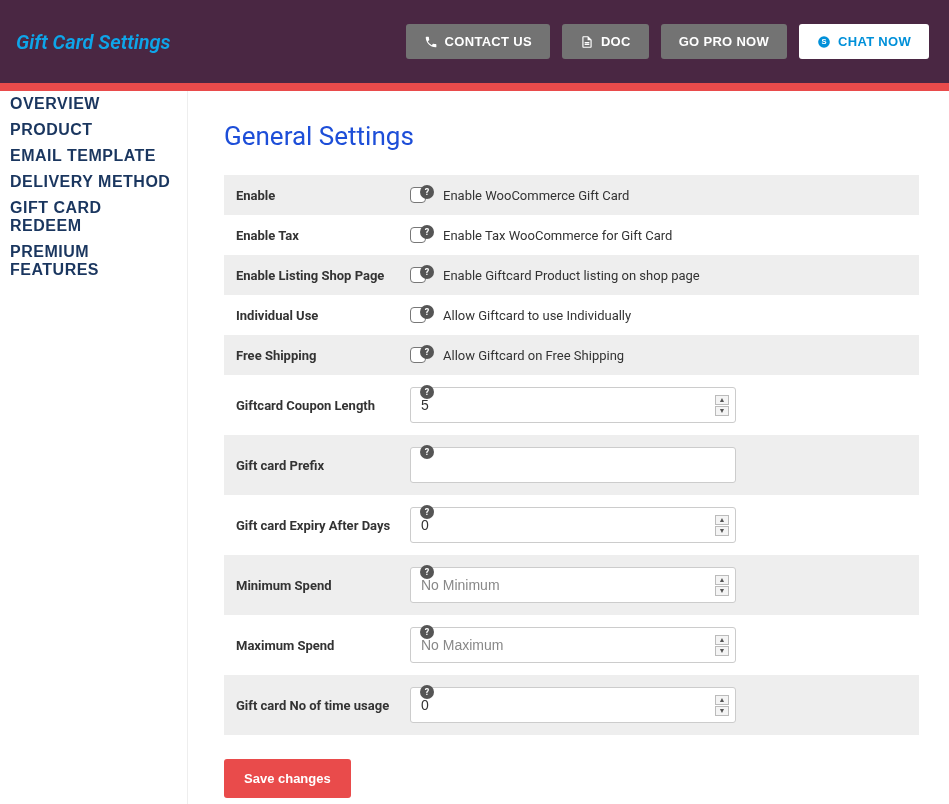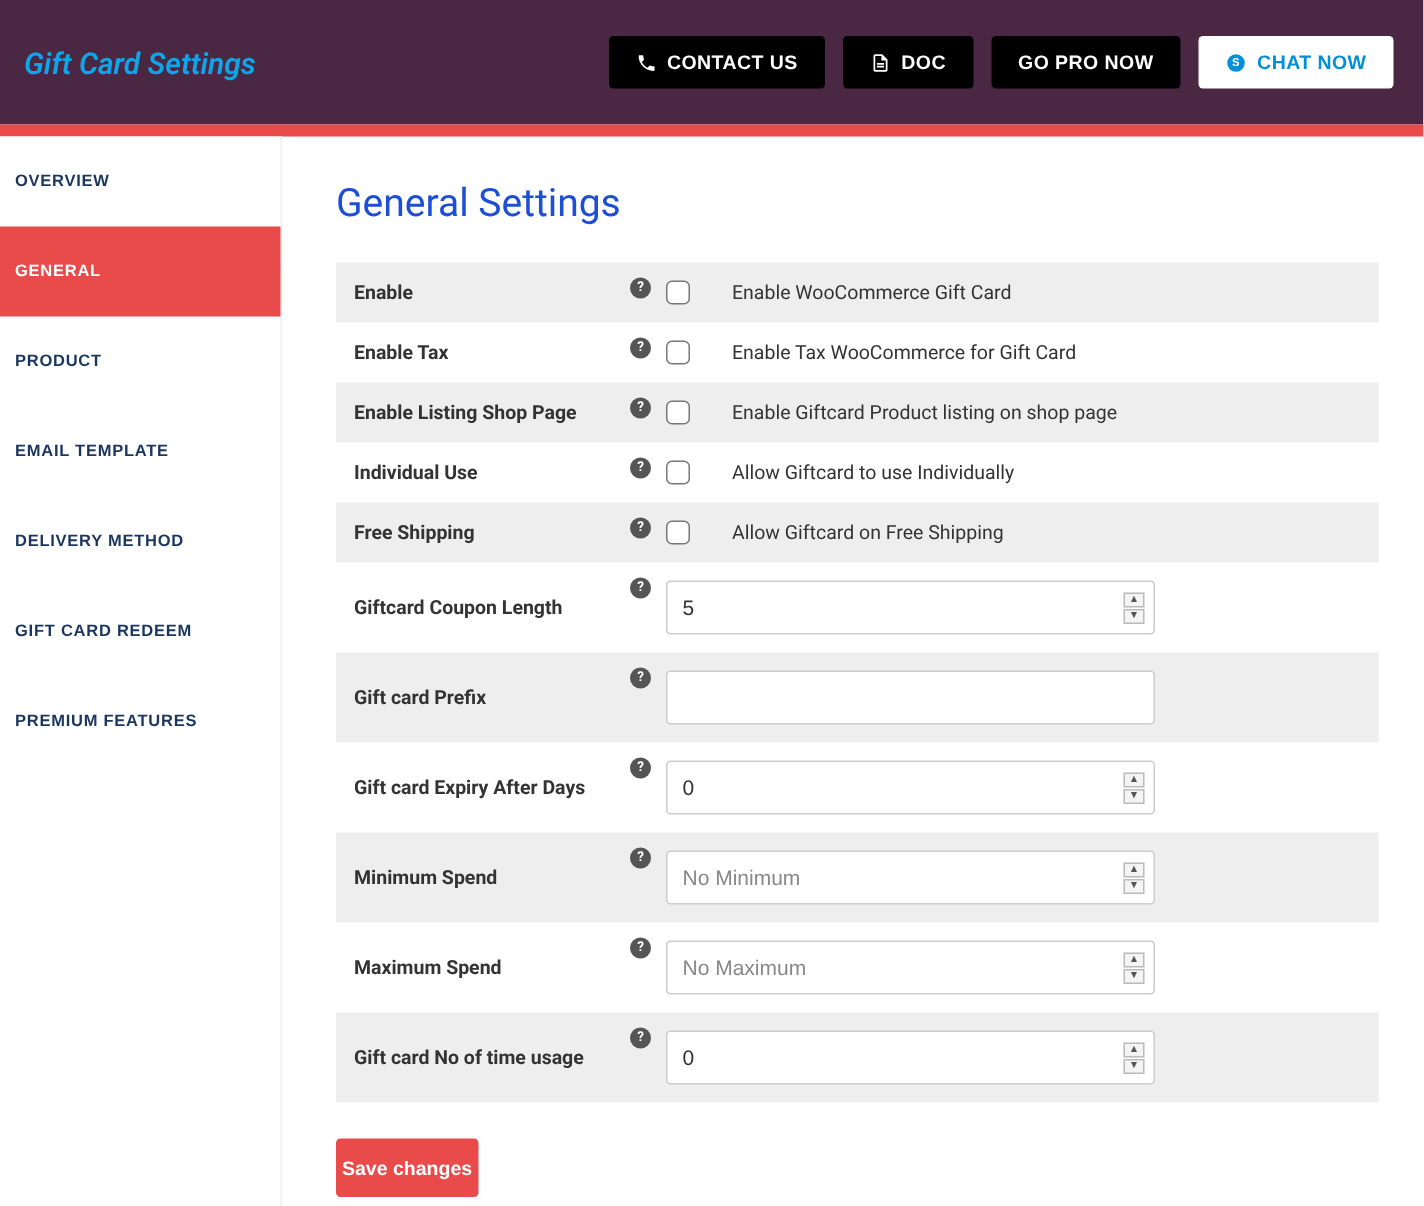--- a/index.html
+++ b/index.html
@@ -18,52 +18,52 @@
     border-radius: 3px;
     padding: 10px 18px;
     font-size: 13px;
     font-weight: 700;
     cursor: pointer;
     display: inline-flex;
     align-items: center;
     gap: 7px;
     letter-spacing: 0.3px;
   }
-  .btn-red { background: #000000; color: #fff; }
+  .btn-red { background: #737373; color: #fff; }
   .btn-white { background: #fff; color: #0090d9; }
   .btn-white .icon-s { color: #0090d9; }
   .icon-s { display:inline-flex; }
   .redstrip { height: 8px; background: #e94b4b; }
   .layout { display: flex; }
   .sidebar { width: 188px; background: #fff; border-right: 1px solid #eee; min-height: 720px; }
   .side-item {
     display: block; width: 100%; text-align: left;
-    padding: 24px 10px;
-    font-size: 11px; font-weight: 700; letter-spacing: 0.5px;
+    padding: 4px 10px;
+    font-size: 16px; font-weight: 700; letter-spacing: 0.5px;
     color: #1a365f; background: none; border: none; cursor: pointer;
     position: relative;
   }
   .side-item.active { background: #e94b4b; color: #fff; }
   .side-item.active::after {
     content: ""; position: absolute; right: -12px; top: 50%; transform: translateY(-50%);
     border: 12px solid transparent; border-left-color: #e94b4b;
   }
   .main { flex: 1; padding: 30px 30px 40px 36px; }
   .page-title { font-size: 26px; font-weight: 400; color: #1d4ed8; margin-bottom: 24px; }
   .row { display: flex; align-items: center; padding: 12px 12px; position: relative; }
   .row.alt { background: #eeeeee; }
   .row-label { width: 174px; font-size: 13px; font-weight: 700; color: #333; padding-right: 4px; }
   .help {
     width: 14px; height: 14px; border-radius: 50%;
     background: #555; color: #fff; font-size: 9px; font-weight: 700;
     display: flex; align-items: center; justify-content: center;
     cursor: help; flex-shrink: 0; margin-right: 16px;
     position: absolute; top: 10px; left: 196px;
   }
-  .row-control { margin-left: 34px; display: flex; align-items: center; gap: 28px; flex: 1; }
+  .row-control { display: flex; align-items: center; gap: 17px; flex: 1; }
   .chk {
     width: 16px; height: 16px; border: 1.5px solid #777; border-radius: 4px;
     background: #fff; cursor: pointer; appearance: none;
   }
   .desc { font-size: 13px; color: #333; }
   .numwrap {
     display: flex; align-items: center; justify-content: space-between;
     width: 326px; height: 36px; border: 1px solid #ccc; border-radius: 3px;
     background: #fff; padding: 0 6px 0 10px;
   }
@@ -71,21 +71,21 @@
   .numwrap input::placeholder { color: #888; }
   .spinner { display: flex; flex-direction: column; gap: 1px; }
   .spinner button {
     width: 14px; height: 10px; border: 1px solid #bbb; background: #f4f4f4;
     font-size: 7px; line-height: 6px; cursor: pointer; padding: 0;
     display:flex; align-items:center; justify-content:center; color:#555;
   }
   .save-row { margin-top: 24px; }
   .save-btn {
     background: #e94b4b; color: #fff; border: none; border-radius: 3px;
-    padding: 12px 4px; font-size: 13px; font-weight: 600; cursor: pointer; text-align: right;
+    padding: 12px 20px; font-size: 13px; font-weight: 600; cursor: pointer; text-align: right;
   }
 </style>
 </head>
 <body>
 
 <div class="header">
   <div class="header-title">Gift Card Settings</div>
   <div class="header-buttons">
     <button class="btn btn-red">
       <span class="icon-s">
@@ -115,21 +115,20 @@
       </span>
       <span>CHAT NOW</span>
     </button>
   </div>
 </div>
 <div class="redstrip"></div>
 
 <div class="layout">
   <div class="sidebar">
     <button class="side-item"><span>OVERVIEW</span></button>
-    <button class="side-item active"><span>GENERAL</span></button>
     <button class="side-item"><span>PRODUCT</span></button>
     <button class="side-item"><span>EMAIL TEMPLATE</span></button>
     <button class="side-item"><span>DELIVERY METHOD</span></button>
     <button class="side-item"><span>GIFT CARD REDEEM</span></button>
     <button class="side-item"><span>PREMIUM FEATURES</span></button>
   </div>
 
   <div class="main">
     <h1 class="page-title">General Settings</h1>
 

